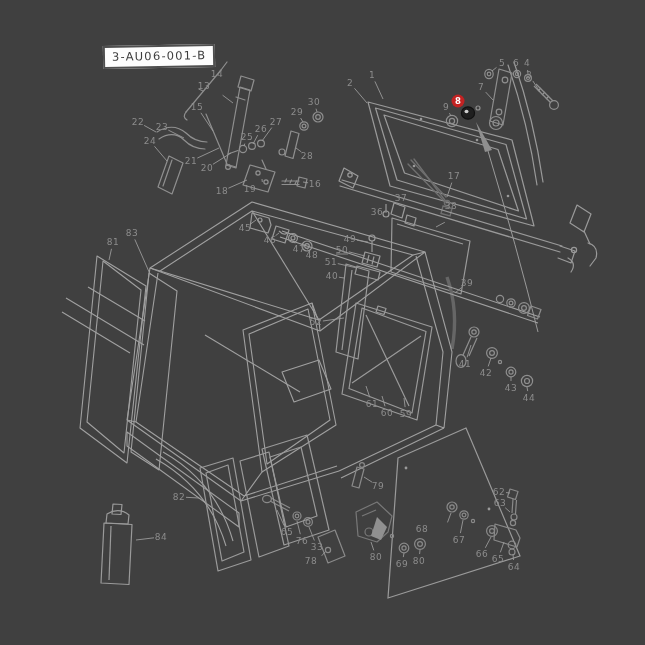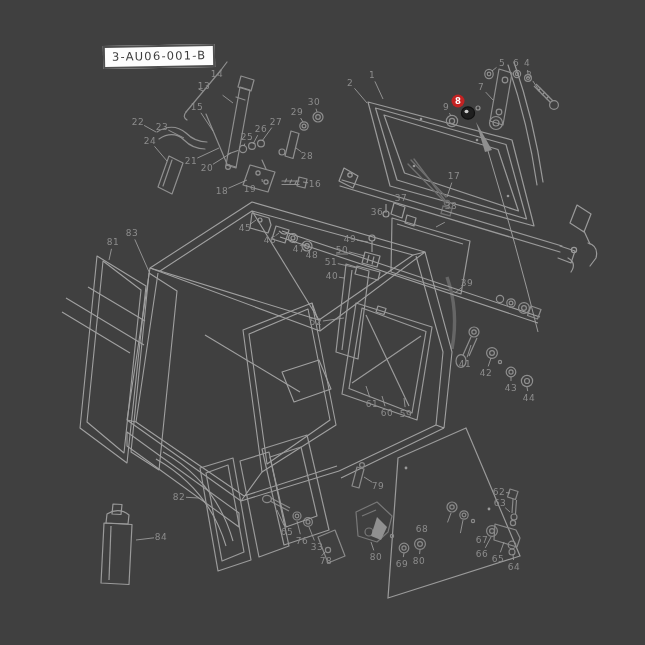--- a/index.html
+++ b/index.html
@@ -373,28 +373,28 @@
       <div class="plabel" style="left: 331px; top: 262px;">51</div>
       <div class="plabel" style="left: 316px; top: 322px;">52</div>
       <div class="plabel" style="left: 406px; top: 414px;">59</div>
       <div class="plabel" style="left: 387px; top: 413px;">60</div>
       <div class="plabel" style="left: 372px; top: 404px;">61</div>
       <div class="plabel" style="left: 499px; top: 492px;">62</div>
       <div class="plabel" style="left: 500px; top: 503px;">63</div>
       <div class="plabel" style="left: 514px; top: 567px;">64</div>
       <div class="plabel" style="left: 498px; top: 559px;">65</div>
       <div class="plabel" style="left: 482px; top: 554px;">66</div>
-      <div class="plabel" style="left: 482px; top: 540px;">67</div>
+      <div class="plabel" style="left: 459px; top: 540px;">67</div>
       <div class="plabel" style="left: 422px; top: 529px;">68</div>
       <div class="plabel" style="left: 402px; top: 564px;">69</div>
       <div class="plabel" style="left: 419px; top: 561px;">80</div>
       <div class="plabel" style="left: 287px; top: 532px;">65</div>
       <div class="plabel" style="left: 302px; top: 541px;">76</div>
       <div class="plabel" style="left: 317px; top: 547px;">33</div>
-      <div class="plabel" style="left: 326px; top: 561px;">78</div>
+      <div class="plabel" style="left: 311px; top: 561px;">78</div>
       <div class="plabel" style="left: 378px; top: 486px;">79</div>
       <div class="plabel" style="left: 376px; top: 557px;">80</div>
       <div class="plabel" style="left: 113px; top: 242px;">81</div>
       <div class="plabel" style="left: 179px; top: 497px;">82</div>
       <div class="plabel" style="left: 132px; top: 233px;">83</div>
       <div class="plabel" style="left: 161px; top: 537px;">84</div>
     </div>
 </div>
 
 </body></html>

